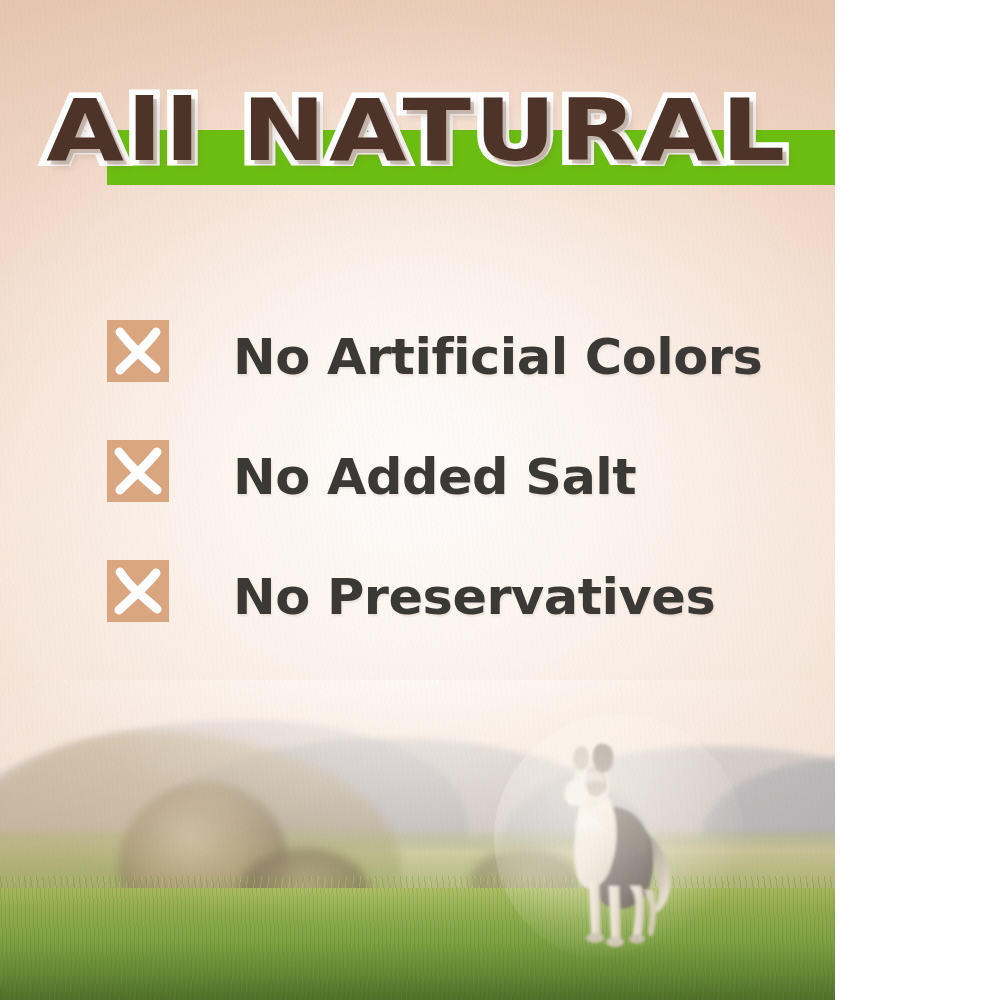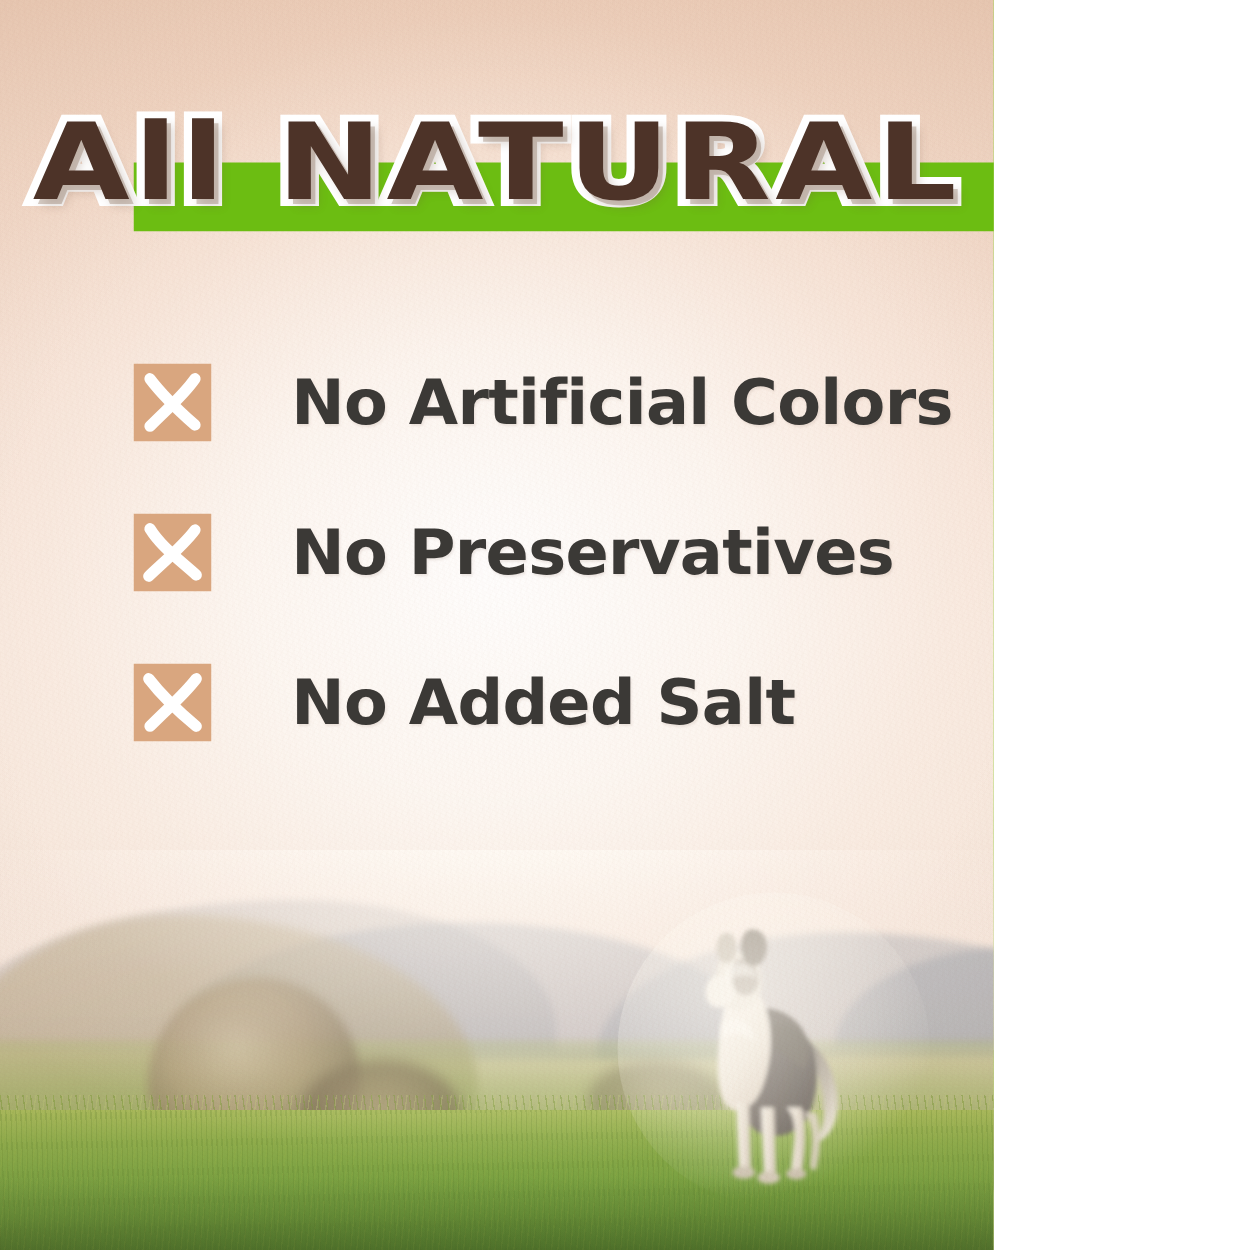--- a/index.html
+++ b/index.html
@@ -10,21 +10,22 @@
   }
   body {
     font-family: "Liberation Sans", sans-serif;
   }
 
   .poster {
     position: relative;
     width: 795px;
     height: 1000px;
     overflow: hidden;
-    background: #84cc16;
+    background: #ef4444;
+    padding-left: 40px;
   }
 
   
   .bg-paper {
     position: absolute;
     inset: 0;
     background:
       radial-gradient(ellipse 620px 560px at 50% 46%,
           rgba(255,255,255,0.92) 0%,
           rgba(255,253,250,0.72) 32%,
@@ -335,21 +336,21 @@
 
   
   .features {
     position: absolute;
     left: 107px;
     top: 262px;
     width: 840px;
   }
   .feature-row {
     display: flex;
-    align-items: center;
+    align-items: flex-end;
     height: 120px;
   }
   .checkbox {
     position: relative;
     flex: 0 0 auto;
     width: 62px;
     height: 62px;
     background: #d9a67f;
   }
   .checkbox svg {
@@ -499,34 +500,34 @@
         </svg>
       </div>
       <div class="feature-label">No Artificial Colors</div>
     </div>
 
 
     <div class="feature-row">
       <div class="checkbox">
         <svg viewBox="0 0 62 62" xmlns="http://www.w3.org/2000/svg">
           <g stroke="#ffffff" stroke-width="9" stroke-linecap="round" fill="none">
+            <path d="M12 12 C22 25 32 35 50 50"></path>
+            <path d="M50 12 C40 25 29 34 13 50"></path>
+          </g>
+        </svg>
+      </div>
+      <div class="feature-label">No Added Salt</div>
+    </div>
+
+    <div class="feature-row">
+      <div class="checkbox">
+        <svg viewBox="0 0 62 62" xmlns="http://www.w3.org/2000/svg">
+          <g stroke="#ffffff" stroke-width="9" stroke-linecap="round" fill="none">
             <path d="M13 12 C21 25 33 34 50 49"></path>
             <path d="M49 13 C41 24 28 35 12 50"></path>
           </g>
         </svg>
       </div>
       <div class="feature-label">No Preservatives</div>
     </div>
 
-    <div class="feature-row">
-      <div class="checkbox">
-        <svg viewBox="0 0 62 62" xmlns="http://www.w3.org/2000/svg">
-          <g stroke="#ffffff" stroke-width="9" stroke-linecap="round" fill="none">
-            <path d="M12 12 C22 25 32 35 50 50"></path>
-            <path d="M50 12 C40 25 29 34 13 50"></path>
-          </g>
-        </svg>
-      </div>
-      <div class="feature-label">No Added Salt</div>
-    </div>
-
   </div>
 </div>
 
 </body></html>

